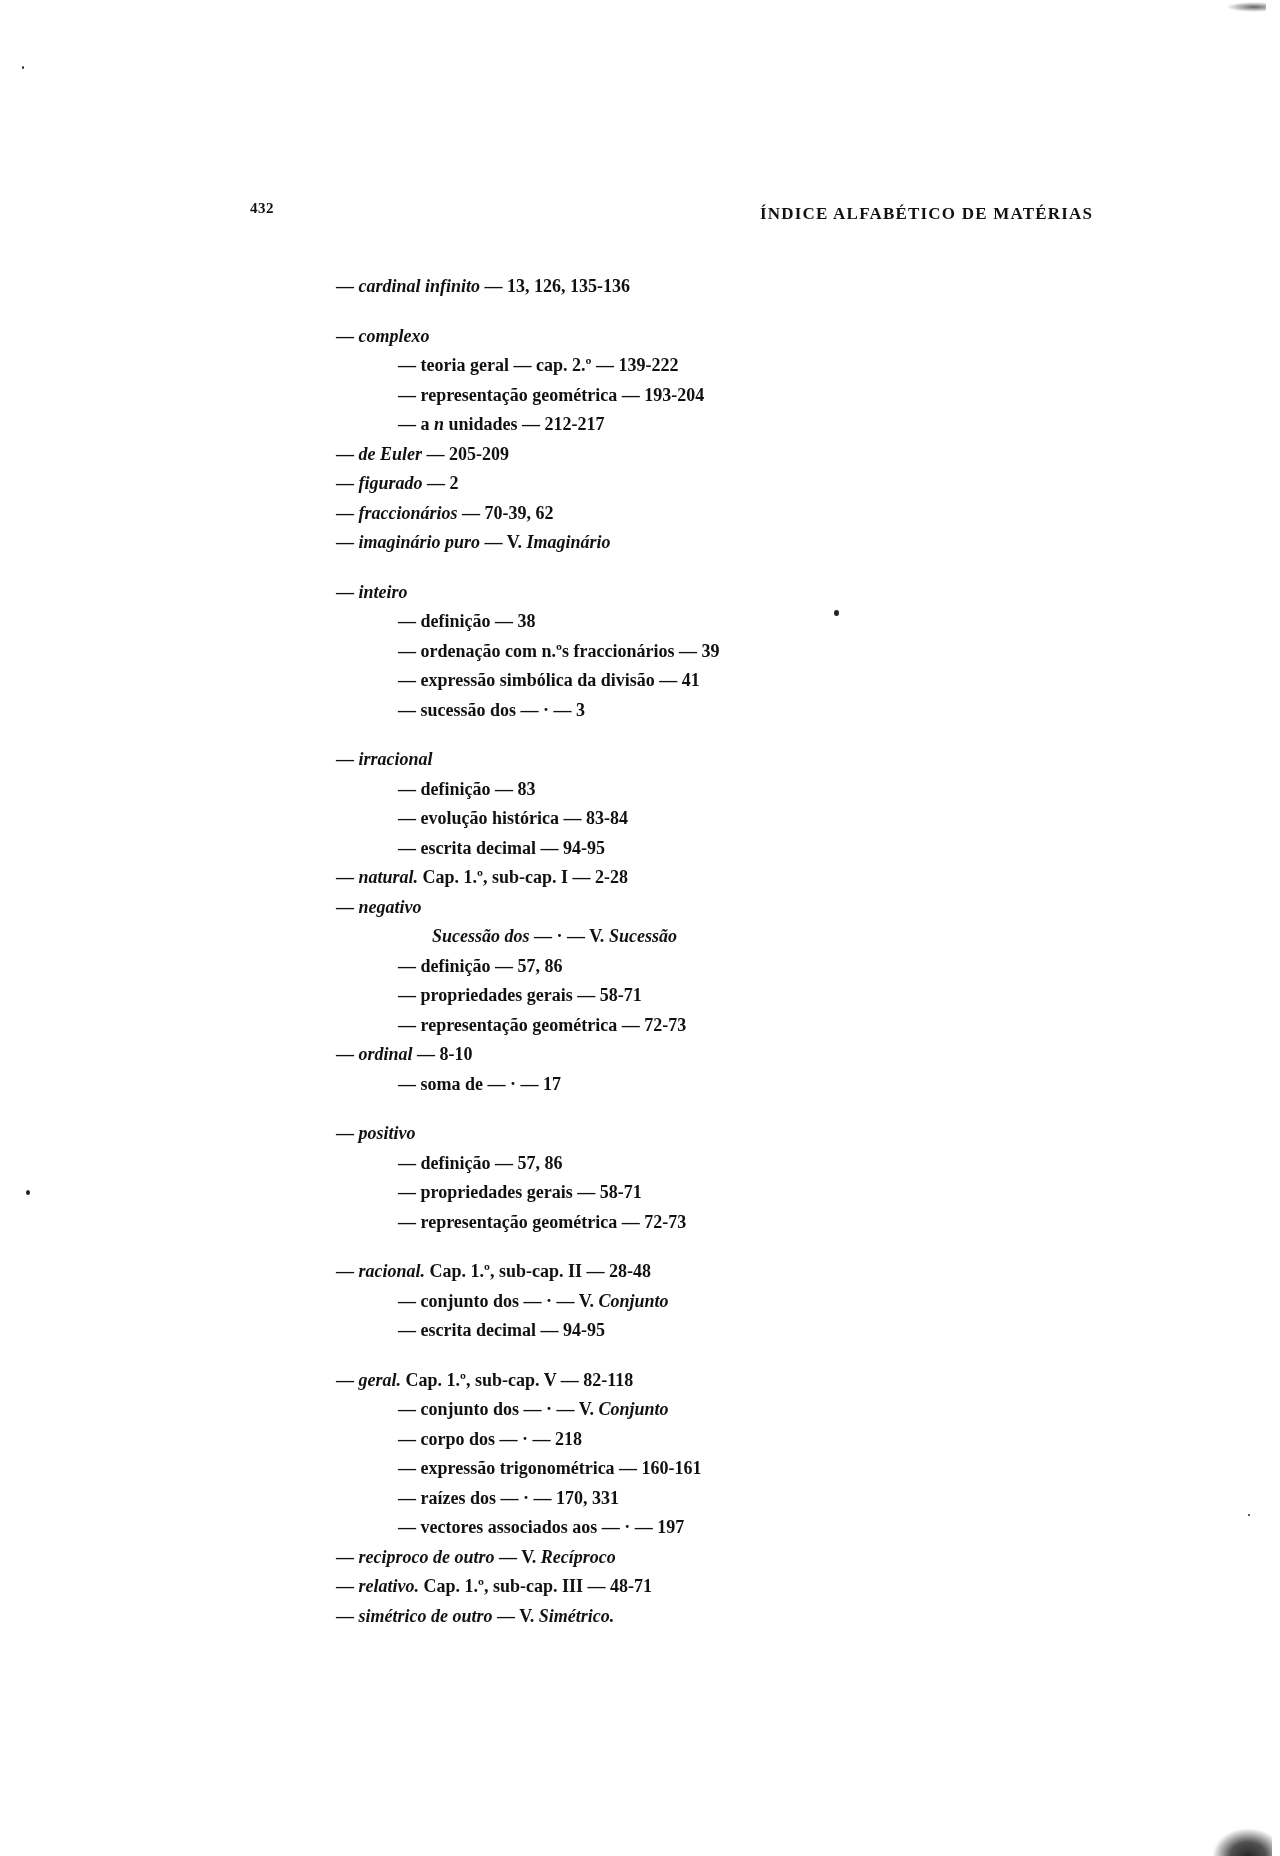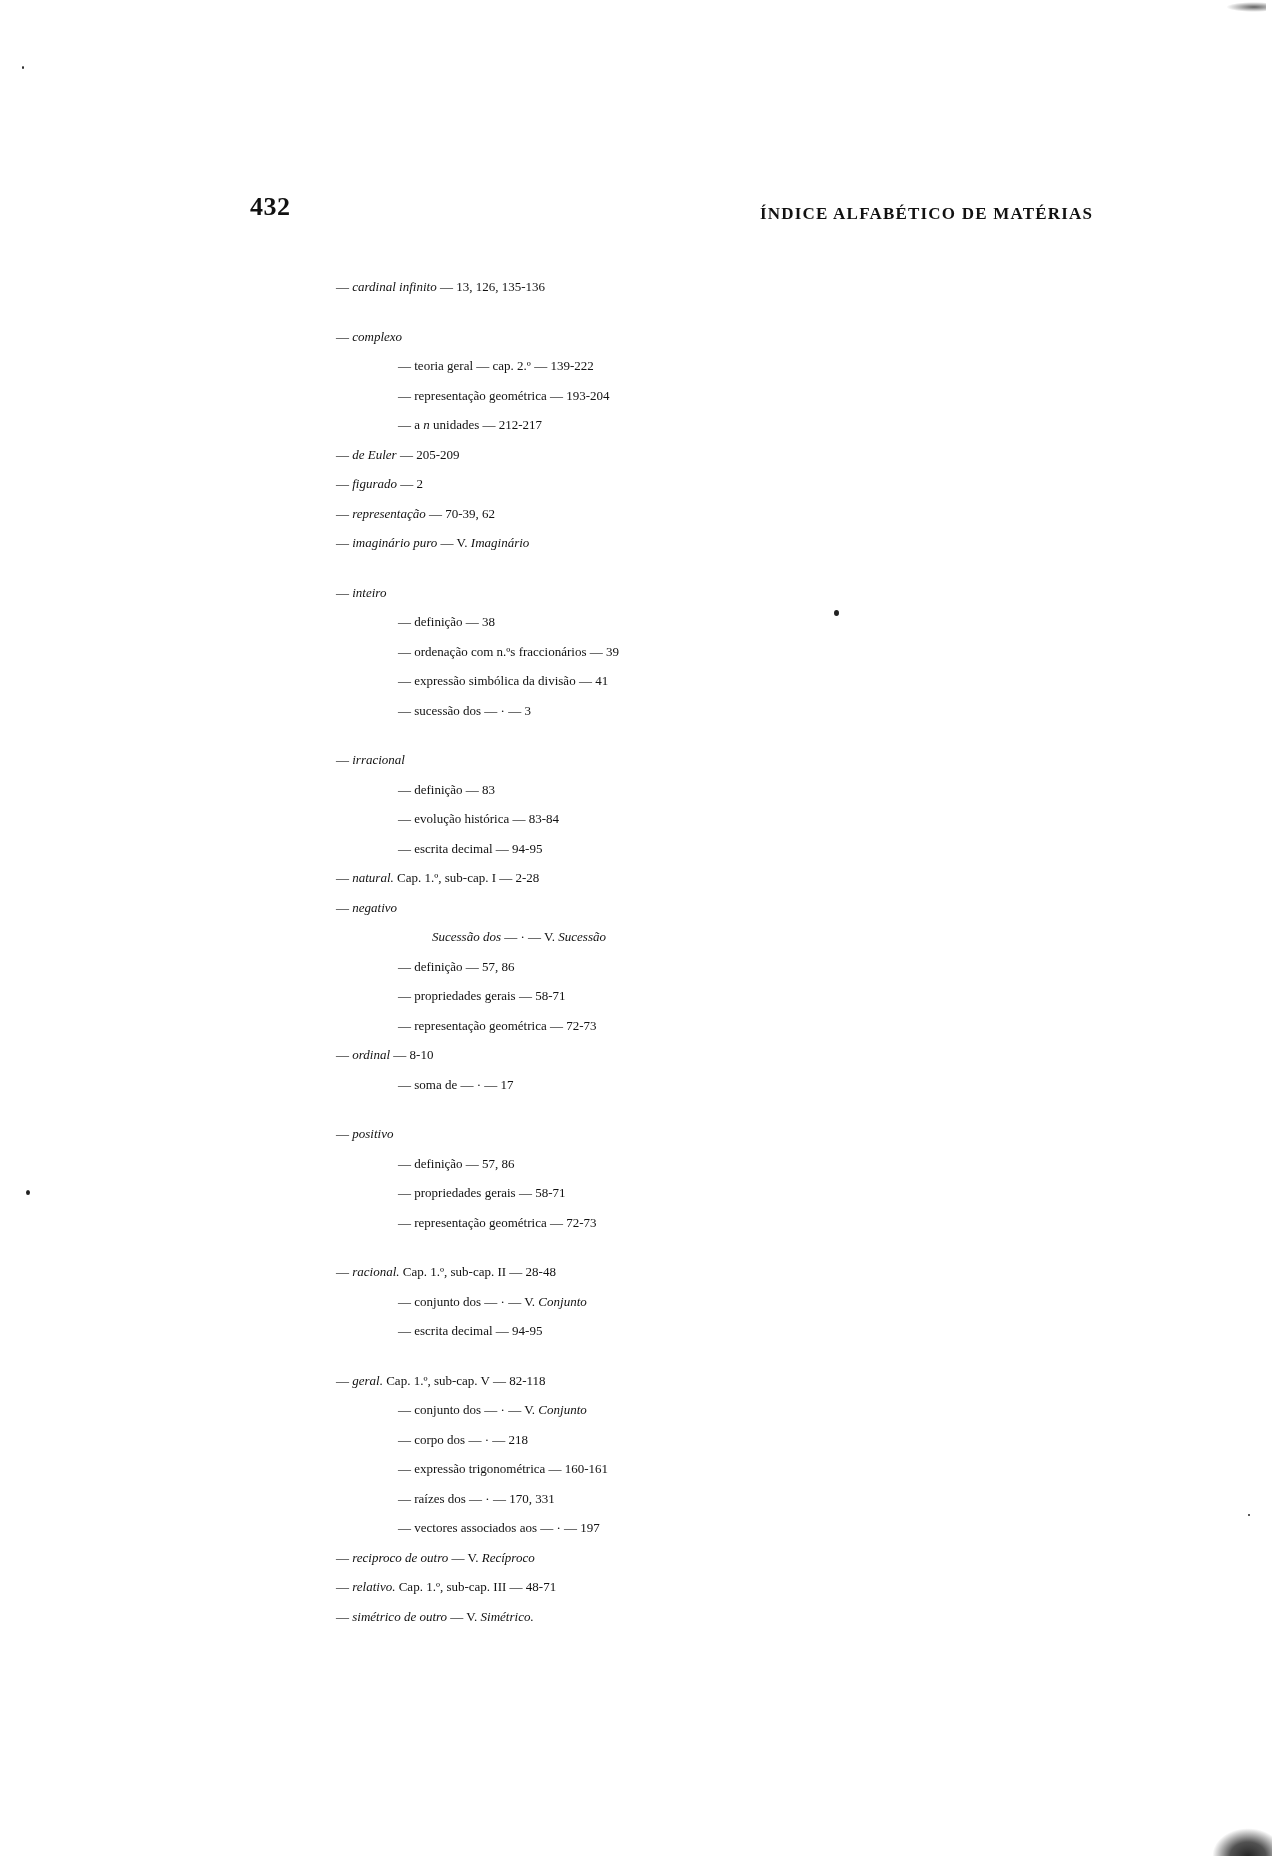--- a/index.html
+++ b/index.html
@@ -1,21 +1,21 @@
 <!DOCTYPE html>
 <html><head>
   <meta charset="utf-8">
   <style>
     html, body { margin: 0; padding: 0; background: #ffffff; }
     body { width: 1280px; height: 1856px; position: relative; overflow: hidden;
            font-family: "Liberation Serif", "DejaVu Serif", serif; color: #111; }
-    .page-number { position: absolute; left: 250px; top: 192px; font-size: 26px; font-weight: bold; letter-spacing: 0.5px; }
+    .page-number { position: absolute; left: 250px; top: 200px; font-size: 15px; font-weight: bold; letter-spacing: 0.5px; }
     .running-head { position: absolute; left: 760px; top: 204px; font-size: 17px; font-weight: bold; letter-spacing: 1.2px; font-variant: small-caps; }
     .index { position: absolute; left: 336px; top: 272px; width: 700px; }
-    .line { font-size: 13px; font-weight: normal; line-height: 29.5px; white-space: nowrap; }
+    .line { font-size: 18px; font-weight: bold; line-height: 29.5px; white-space: nowrap; }
     .line.main { padding-left: 0; }
     .line.sub { padding-left: 62px; }
     .line.cont { padding-left: 96px; }
     .line.gap { margin-top: 20px; }
     .it { font-style: italic; }
     .speck { position: absolute; background: #222; border-radius: 50%; }
     .grain { position: absolute; right: 8px; bottom: 0; width: 60px; height: 28px;
              background: radial-gradient(ellipse at 60% 100%, #000 0%, #333 35%, rgba(0,0,0,0) 70%); opacity: 0.85; }
     .grain-top { position: absolute; right: 14px; top: 2px; width: 40px; height: 10px;
              background: radial-gradient(ellipse at 70% 50%, #222 0%, rgba(0,0,0,0) 70%); opacity: 0.7; }
@@ -28,21 +28,21 @@
   <div class="running-head">ÍNDICE ALFABÉTICO DE MATÉRIAS</div>
 
   <div class="index" id="index">
       <div class="line main"><span>— </span><span class="it">cardinal infinito</span><span> — 13, 126, 135-136</span></div>
       <div class="line main gap"><span>— </span><span class="it">complexo</span></div>
       <div class="line sub"><span>— teoria geral — cap. 2.º — 139-222</span></div>
       <div class="line sub"><span>— representação geométrica — 193-204</span></div>
       <div class="line sub"><span>— a </span><span class="it">n</span><span> unidades — 212-217</span></div>
       <div class="line main"><span>— </span><span class="it">de Euler</span><span> — 205-209</span></div>
       <div class="line main"><span>— </span><span class="it">figurado</span><span> — 2</span></div>
-      <div class="line main"><span>— </span><span class="it">representação</span><span> — 70-39, 62</span></div>
+      <div class="line main"><span>— </span><span class="it">fraccionários</span><span> — 70-39, 62</span></div>
       <div class="line main"><span>— </span><span class="it">imaginário puro</span><span> — V. </span><span class="it">Imaginário</span></div>
       <div class="line main gap"><span>— </span><span class="it">inteiro</span></div>
       <div class="line sub"><span>— definição — 38</span></div>
       <div class="line sub"><span>— ordenação com n.ºs fraccionários — 39</span></div>
       <div class="line sub"><span>— expressão simbólica da divisão — 41</span></div>
       <div class="line sub"><span>— sucessão dos — · — 3</span></div>
       <div class="line main gap"><span>— </span><span class="it">irracional</span></div>
       <div class="line sub"><span>— definição — 83</span></div>
       <div class="line sub"><span>— evolução histórica — 83-84</span></div>
       <div class="line sub"><span>— escrita decimal — 94-95</span></div>

